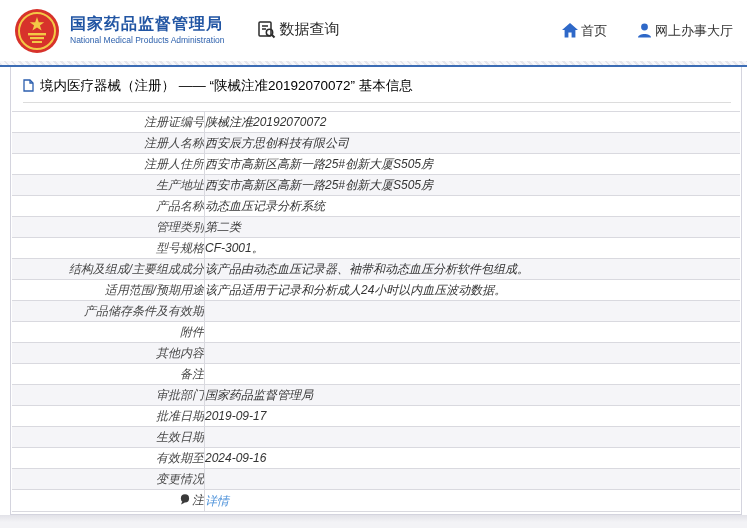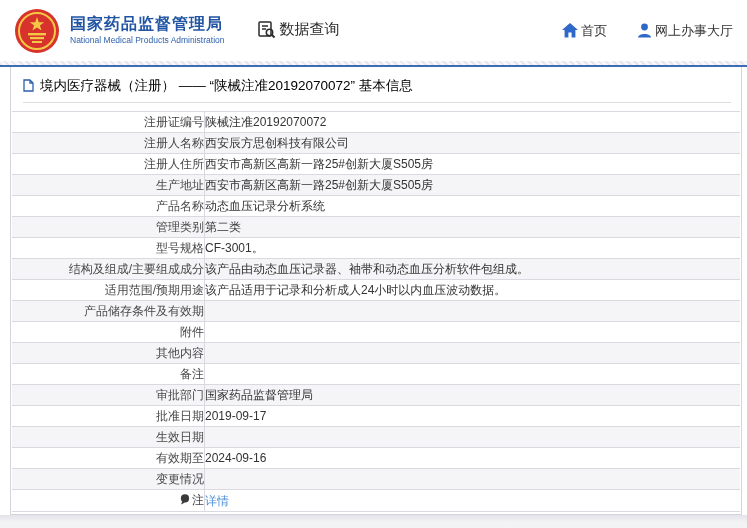--- a/index.html
+++ b/index.html
@@ -24,21 +24,21 @@
   .blue-line{height:2px;background:#3c6cb4;}
   
   .panel{
     position:absolute;left:10px;right:5px;top:67px;bottom:13px;
     background:#fff;border:1px solid #d4d4de;border-top:none;box-sizing:border-box;
   }
   .breadcrumb{display:flex;align-items:flex-end;gap:6px;padding:10px 10px 7px 12px;
     color:#000000;font-size:13.5px;}
   .bc-sep{border:none;border-top:1px solid #dcdcdc;margin:0 10px 0 12px;}
   
-  table.reg{width:calc(100% - 2px);margin:8px 1px 16px 1px;border-collapse:collapse;font-size:12px;table-layout:fixed;}
+  table.reg{width:calc(100% - 2px);margin:8px 1px 16px 1px;border-collapse:collapse;font-size:12px;table-layout:fixed;font-style:italic;}
   table.reg td{height:20px;border-top:1px solid #d9d9df;padding:0;line-height:20px;
     white-space:nowrap;overflow:hidden;}
   table.reg tr:last-child td{border-bottom:1px solid #d9d9df;}
   table.reg tr:nth-child(even){background:#f5f5f8;}
   td.label{width:192px;text-align:right;padding-right:8px;color:#474747;}
   td.value{padding-left:10px;color:#333;border-left:1px solid #d9d9df;}
   a.detail-link{color:#4a90d9;text-decoration:none;}
   .note-ic{display:inline-block;vertical-align:-1px;margin-right:2px;}
   
   .footer-band{position:absolute;left:0;right:0;bottom:0;height:13px;

